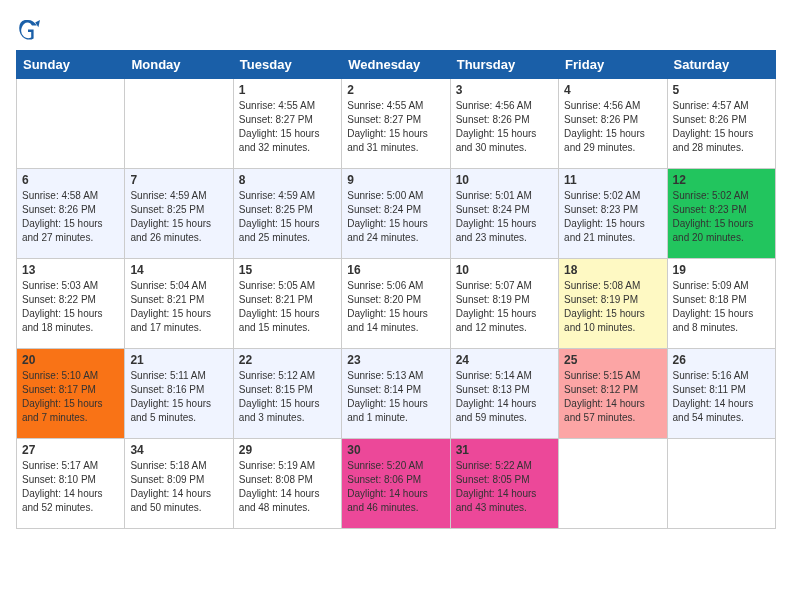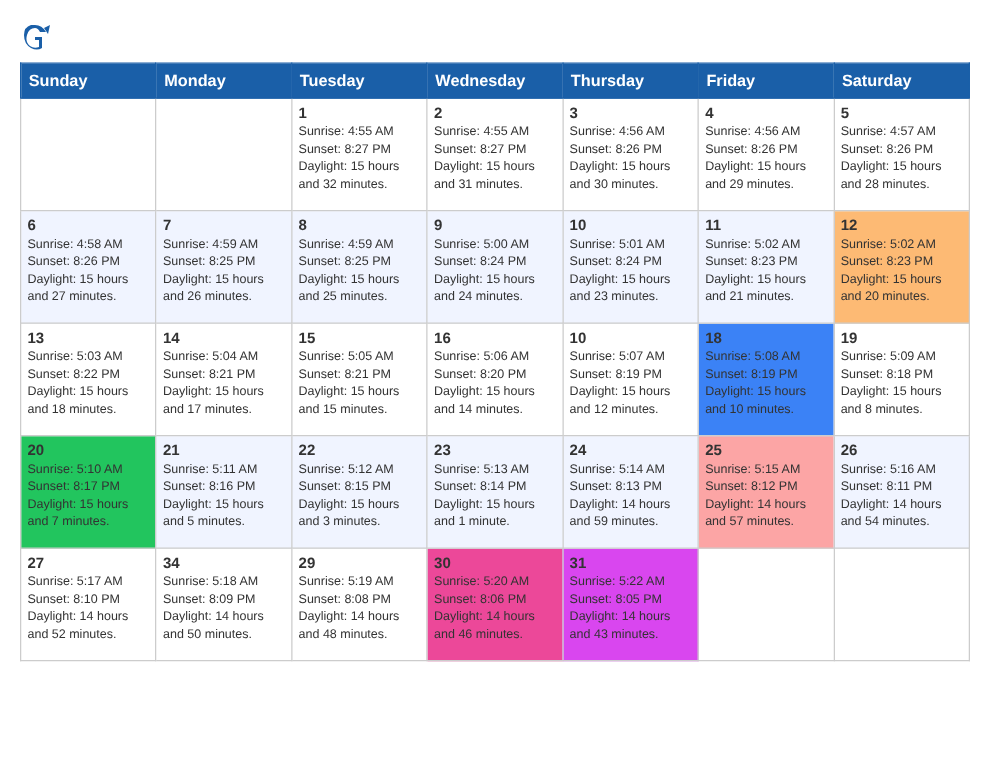--- a/index.html
+++ b/index.html
@@ -162,21 +162,21 @@
           <div class="day-info">Sunrise: 5:00 AM<br>Sunset: 8:24 PM<br>Daylight: 15 hours and 24 minutes.</div>
         </td>
         <td style="background: rgb(240, 244, 255);">
           <span class="day-num">10</span>
           <div class="day-info">Sunrise: 5:01 AM<br>Sunset: 8:24 PM<br>Daylight: 15 hours and 23 minutes.</div>
         </td>
         <td style="background: rgb(240, 244, 255);">
           <span class="day-num">11</span>
           <div class="day-info">Sunrise: 5:02 AM<br>Sunset: 8:23 PM<br>Daylight: 15 hours and 21 minutes.</div>
         </td>
-        <td style="background: #fdba74;">
+        <td style="background: #22c55e;">
           <span class="day-num">12</span>
           <div class="day-info">Sunrise: 5:02 AM<br>Sunset: 8:23 PM<br>Daylight: 15 hours and 20 minutes.</div>
         </td>
       </tr>
       <tr>
         <td style="background: rgb(255, 255, 255); margin-top: 40px;">
           <span class="day-num">13</span>
           <div class="day-info">Sunrise: 5:03 AM<br>Sunset: 8:22 PM<br>Daylight: 15 hours and 18 minutes.</div>
         </td>
         <td style="background: rgb(255, 255, 255);">
@@ -188,31 +188,31 @@
           <div class="day-info">Sunrise: 5:05 AM<br>Sunset: 8:21 PM<br>Daylight: 15 hours and 15 minutes.</div>
         </td>
         <td style="background: rgb(255, 255, 255);">
           <span class="day-num">16</span>
           <div class="day-info">Sunrise: 5:06 AM<br>Sunset: 8:20 PM<br>Daylight: 15 hours and 14 minutes.</div>
         </td>
         <td style="background: rgb(255, 255, 255);">
           <span class="day-num">10</span>
           <div class="day-info">Sunrise: 5:07 AM<br>Sunset: 8:19 PM<br>Daylight: 15 hours and 12 minutes.</div>
         </td>
-        <td style="background: #3b82f6;">
+        <td style="background: #fef9c3;">
           <span class="day-num">18</span>
           <div class="day-info">Sunrise: 5:08 AM<br>Sunset: 8:19 PM<br>Daylight: 15 hours and 10 minutes.</div>
         </td>
         <td style="background: rgb(255, 255, 255);">
           <span class="day-num">19</span>
           <div class="day-info">Sunrise: 5:09 AM<br>Sunset: 8:18 PM<br>Daylight: 15 hours and 8 minutes.</div>
         </td>
       </tr>
       <tr>
-        <td style="background: #22c55e; margin-left: 32px;">
+        <td style="background: #f97316; margin-left: 32px;">
           <span class="day-num">20</span>
           <div class="day-info">Sunrise: 5:10 AM<br>Sunset: 8:17 PM<br>Daylight: 15 hours and 7 minutes.</div>
         </td>
         <td style="background: rgb(240, 244, 255);">
           <span class="day-num">21</span>
           <div class="day-info">Sunrise: 5:11 AM<br>Sunset: 8:16 PM<br>Daylight: 15 hours and 5 minutes.</div>
         </td>
         <td style="background: rgb(240, 244, 255);">
           <span class="day-num">22</span>
           <div class="day-info">Sunrise: 5:12 AM<br>Sunset: 8:15 PM<br>Daylight: 15 hours and 3 minutes.</div>
@@ -244,21 +244,21 @@
           <div class="day-info">Sunrise: 5:18 AM<br>Sunset: 8:09 PM<br>Daylight: 14 hours and 50 minutes.</div>
         </td>
         <td style="background: rgb(255, 255, 255);">
           <span class="day-num">29</span>
           <div class="day-info">Sunrise: 5:19 AM<br>Sunset: 8:08 PM<br>Daylight: 14 hours and 48 minutes.</div>
         </td>
         <td style="background: #ec4899;">
           <span class="day-num">30</span>
           <div class="day-info">Sunrise: 5:20 AM<br>Sunset: 8:06 PM<br>Daylight: 14 hours and 46 minutes.</div>
         </td>
-        <td style="background: #d946ef;">
+        <td style="background: #ec4899;">
           <span class="day-num">31</span>
           <div class="day-info">Sunrise: 5:22 AM<br>Sunset: 8:05 PM<br>Daylight: 14 hours and 43 minutes.</div>
         </td>
         <td class="empty-cell"></td>
         <td class="empty-cell"></td>
       </tr>
     </tbody>
 </table>
 
 </body></html>

